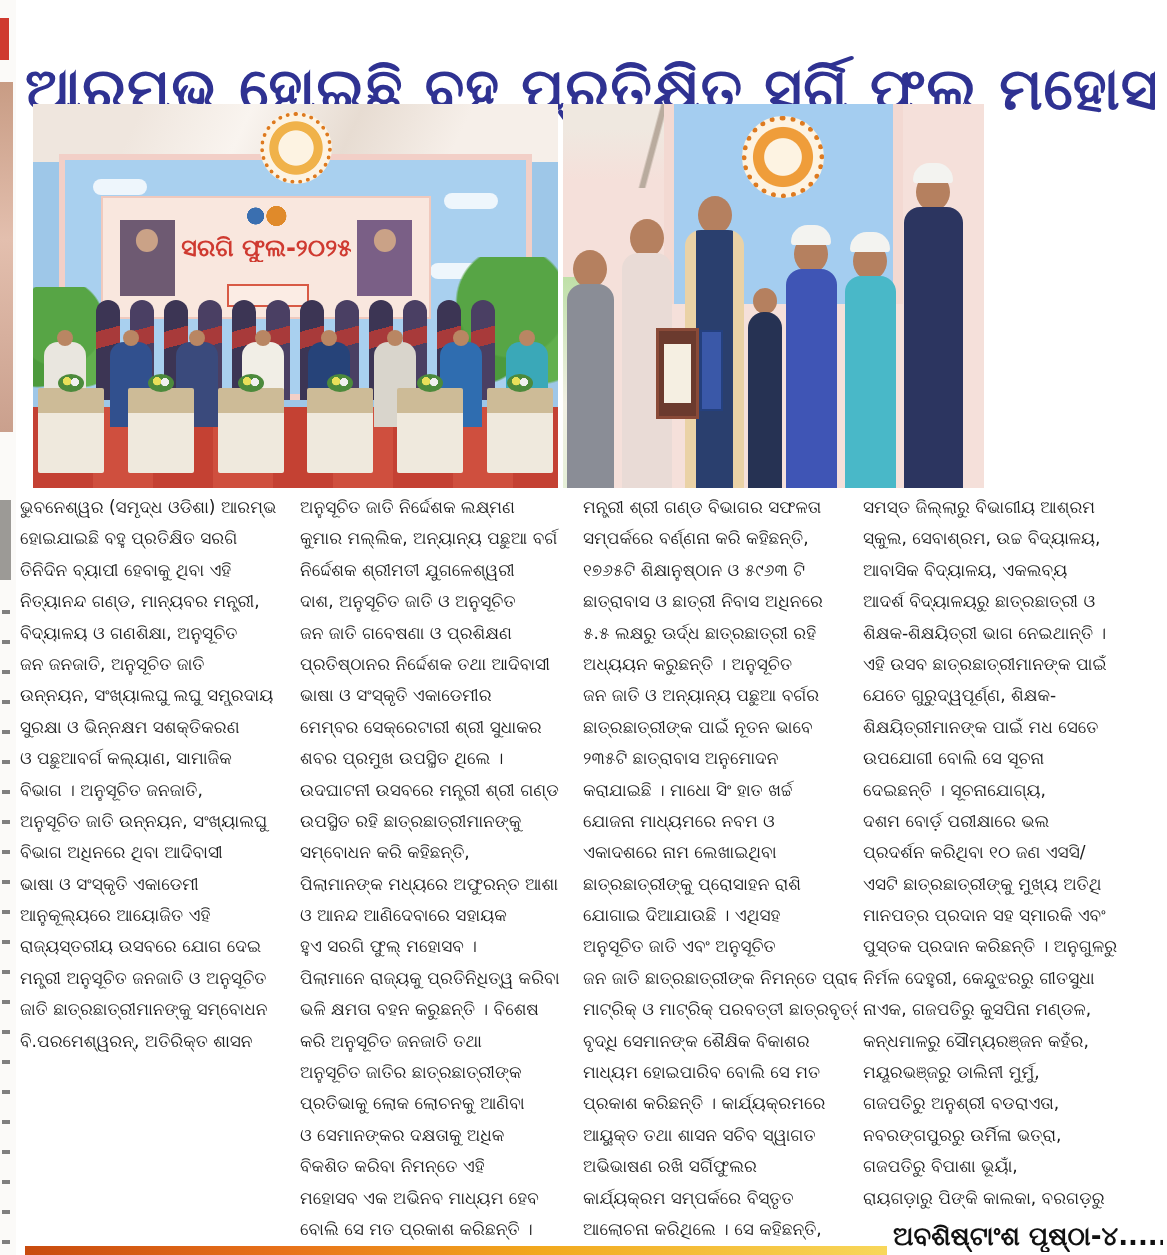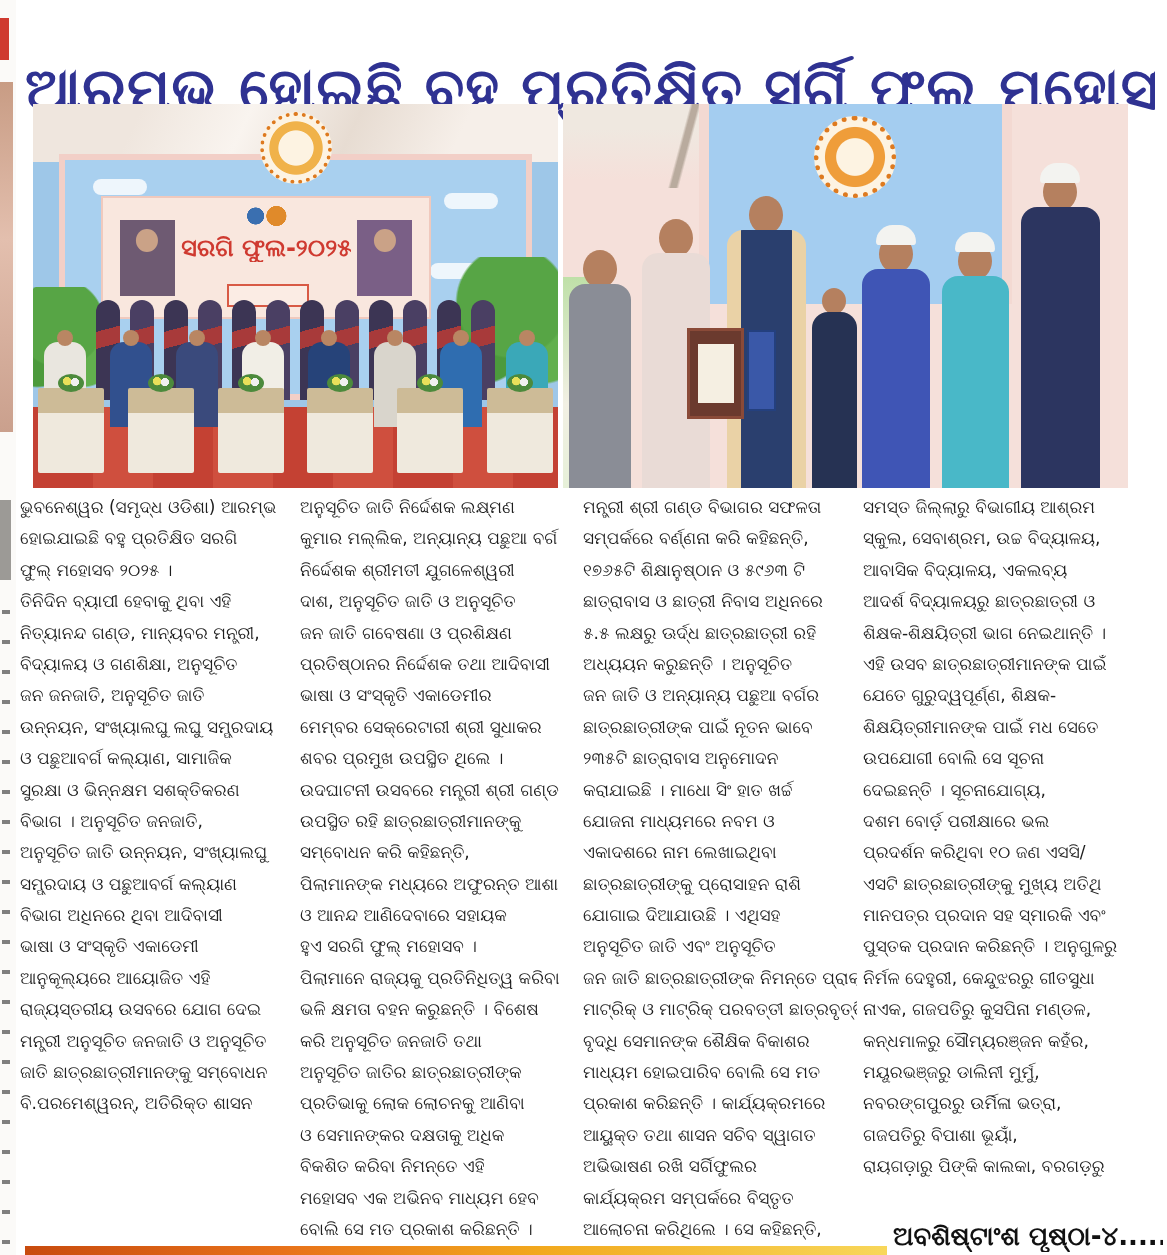--- a/index.html
+++ b/index.html
@@ -15,21 +15,21 @@
   .edge-text{position:absolute;left:2px;top:610px;width:8px;height:640px;
              background:repeating-linear-gradient(180deg,#4a4a4a 0 4px,transparent 4px 30px);
              opacity:.7;}
 
   
   .headline{position:absolute;left:25px;top:0px;width:1130px;height:100px;
             font-size:58px;font-weight:bold;color:#2f3292;line-height:100px;
             white-space:nowrap;overflow:hidden;letter-spacing:1px;}
 
   
-  .photos{position:absolute;left:33px;top:104px;width:1095px;height:384px;display:flex;gap:5px;}
+  .photos{position:absolute;left:33px;top:104px;width:951px;height:384px;display:flex;gap:5px;}
   .photo{position:relative;overflow:hidden;}
   .photo-left{width:525px;background:linear-gradient(180deg,#f6efe9 0 14%,#9ec7e8 14% 76%,#9ec7e8 76%);}
   .photo-right{flex:1;background:#f5e0da;}
 
   
   .pl-tent{position:absolute;left:0;top:0;width:100%;height:15%;
            background:linear-gradient(115deg,#efe6de 20%,#f9f4ef 40%,#e7dcd2 60%,#f6efe9 80%);}
   .pl-wall{position:absolute;left:5%;right:5%;top:13%;bottom:23%;
            background:#a9d0ef;border:6px solid #f2cfc7;}
   .pl-cloud{position:absolute;width:54px;height:16px;border-radius:10px;background:#ffffffcc;}
@@ -240,31 +240,29 @@
         <span class="head"></span>
         <span class="torso"></span>
       </div>
     </div>
   </div>
 
   <div class="article">
     <div class="col">
         <div class="tline">ଭୁବନେଶ୍ୱର (ସମୃଦ୍ଧ ଓଡିଶା) ଆରମ୍ଭ</div>
         <div class="tline">ହୋଇଯାଇଛି ବହୁ ପ୍ରତିକ୍ଷିତ ସରଗି</div>
-        <div class="tline">ଫୁଲ୍ ମହୋସବ ୨୦୨୫ ।</div>
         <div class="tline">ତିନିଦିନ ବ୍ୟାପୀ ହେବାକୁ ଥିବା ଏହି</div>
         <div class="tline">ନିତ୍ୟାନନ୍ଦ ଗଣ୍ଡ, ମାନ୍ୟବର ମନ୍ତ୍ରୀ,</div>
         <div class="tline">ବିଦ୍ୟାଳୟ ଓ ଗଣଶିକ୍ଷା, ଅନୁସୂଚିତ</div>
         <div class="tline">ଜନ ଜନଜାତି, ଅନୁସୂଚିତ ଜାତି</div>
         <div class="tline">ଉନ୍ନୟନ, ସଂଖ୍ୟାଲଘୁ ଲଘୁ ସମ୍ପ୍ରଦାୟ</div>
+        <div class="tline">ସୁରକ୍ଷା ଓ ଭିନ୍ନକ୍ଷମ ସଶକ୍ତିକରଣ</div>
         <div class="tline">ଓ ପଛୁଆବର୍ଗ କଲ୍ୟାଣ, ସାମାଜିକ</div>
-        <div class="tline">ସୁରକ୍ଷା ଓ ଭିନ୍ନକ୍ଷମ ସଶକ୍ତିକରଣ</div>
         <div class="tline">ବିଭାଗ । ଅନୁସୂଚିତ ଜନଜାତି,</div>
         <div class="tline">ଅନୁସୂଚିତ ଜାତି ଉନ୍ନୟନ, ସଂଖ୍ୟାଲଘୁ</div>
-        <div class="tline">ସମ୍ପ୍ରଦାୟ ଓ ପଛୁଆବର୍ଗ କଲ୍ୟାଣ</div>
         <div class="tline">ବିଭାଗ ଅଧିନରେ ଥିବା ଆଦିବାସୀ</div>
         <div class="tline">ଭାଷା ଓ ସଂସ୍କୃତି ଏକାଡେମୀ</div>
         <div class="tline">ଆନୁକୂଲ୍ୟରେ ଆୟୋଜିତ ଏହି</div>
         <div class="tline">ରାଜ୍ୟସ୍ତରୀୟ ଉସବରେ ଯୋଗ ଦେଇ</div>
         <div class="tline">ମନ୍ତ୍ରୀ ଅନୁସୂଚିତ ଜନଜାତି ଓ ଅନୁସୂଚିତ</div>
         <div class="tline">ଜାତି ଛାତ୍ରଛାତ୍ରୀମାନଙ୍କୁ ସମ୍ବୋଧନ</div>
         <div class="tline">ବି.ପରମେଶ୍ୱରନ୍, ଅତିରିକ୍ତ ଶାସନ</div>
       </div>
     <div class="col">
         <div class="tline">ଅନୁସୂଚିତ ଜାତି ନିର୍ଦ୍ଦେଶକ ଲକ୍ଷ୍ମଣ</div>
@@ -332,20 +330,21 @@
         <div class="tline">ଦେଇଛନ୍ତି । ସୂଚନାଯୋଗ୍ୟ,</div>
         <div class="tline">ଦଶମ ବୋର୍ଡ଼ ପରୀକ୍ଷାରେ ଭଲ</div>
         <div class="tline">ପ୍ରଦର୍ଶନ କରିଥିବା ୧୦ ଜଣ ଏସସି/</div>
         <div class="tline">ଏସଟି ଛାତ୍ରଛାତ୍ରୀଙ୍କୁ ମୁଖ୍ୟ ଅତିଥି</div>
         <div class="tline">ମାନପତ୍ର ପ୍ରଦାନ ସହ ସ୍ମାରକି ଏବଂ</div>
         <div class="tline">ପୁସ୍ତକ ପ୍ରଦାନ କରିଛନ୍ତି । ଅନୁଗୁଳରୁ</div>
         <div class="tline">ନିର୍ମଳ ଦେହୁରୀ, କେନ୍ଦୁଝରରୁ ଗୀତସୁଧା</div>
         <div class="tline">ନାଏକ, ଗଜପତିରୁ କୁସପିନା ମଣ୍ଡଳ,</div>
         <div class="tline">କନ୍ଧମାଳରୁ ସୌମ୍ୟରଞ୍ଜନ କହଁର,</div>
         <div class="tline">ମୟୂରଭଞ୍ଜରୁ ଡାଲିନୀ ମୁର୍ମୁ,</div>
+        <div class="tline">ଗଜପତିରୁ ଅନୁଶ୍ରୀ ବଡରାଏତା,</div>
         <div class="tline">ନବରଙ୍ଗପୁରରୁ ଉର୍ମିଳା ଭତ୍ରା,</div>
         <div class="tline">ଗଜପତିରୁ ବିପାଶା ଭୂୟାଁ,</div>
         <div class="tline">ରାୟଗଡ଼ାରୁ ପିଙ୍କି କାଲକା, ବରଗଡ଼ରୁ</div>
       </div>
   </div>
 
   <div class="orange-bar"></div>
   <div class="continuation">ଅବଶିଷ୍ଟାଂଶ ପୃଷ୍ଠା-୪.....</div>
 
 </div>

